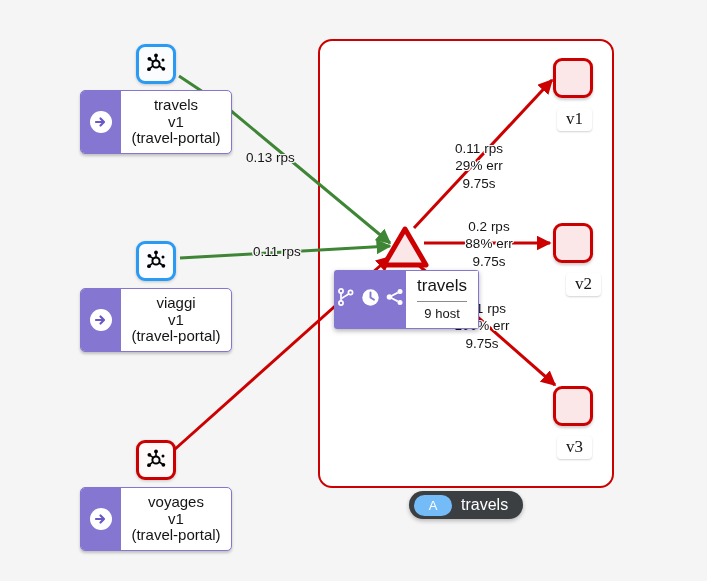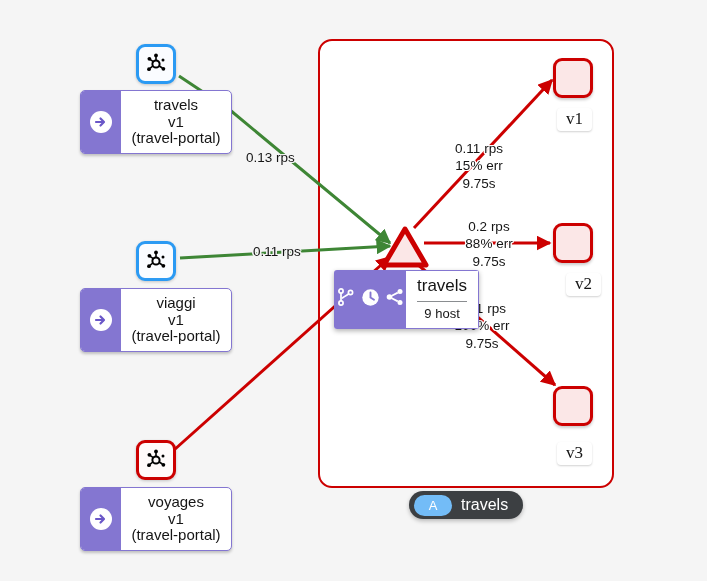--- a/index.html
+++ b/index.html
@@ -356,34 +356,34 @@
     </div>
   </div>
 
   <div class="ver-node" style="left:553px; top:58px;"></div>
   <div class="ver-label" style="left:557px; top:108px;">v1</div>
 
   <div class="ver-node" style="left:553px; top:223px;"></div>
   <div class="ver-label" style="left:566px; top:273px;">v2</div>
 
   <div class="ver-node" style="left:553px; top:386px;"></div>
-  <div class="ver-label" style="left:557px; top:436px;margin-top:6px;">v3</div>
+  <div class="ver-label" style="left:557px; top:436px;">v3</div>
 
   <div class="edge-label" style="left:246px; top:149px;">
     <div>0.13 rps</div>
   </div>
 
   <div class="edge-label" style="left:253px; top:243px;">
     <div>0.11 rps</div>
   </div>
 
 
   <div class="edge-label on-white" style="left:445px; top:140px; width:68px;">
     <div>0.11 rps</div>
-    <div>15% err</div>
+    <div>29% err</div>
     <div>9.75s</div>
   </div>
 
   <div class="edge-label on-white" style="left:455px; top:218px; width:68px;">
     <div>0.2 rps</div>
     <div>88% err</div>
     <div>9.75s</div>
   </div>
 
   <div class="edge-label on-white" style="left:448px; top:300px; width:68px;">

